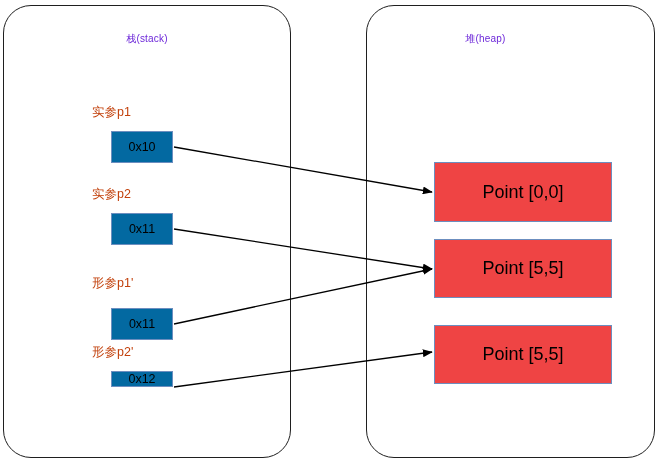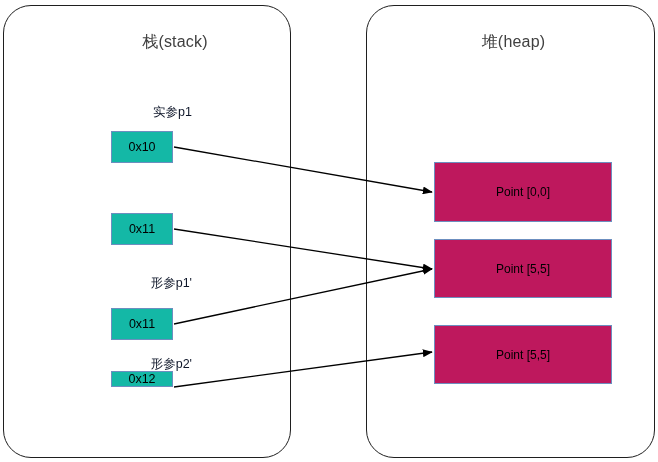--- a/index.html
+++ b/index.html
@@ -22,50 +22,49 @@
     background: transparent;
     box-sizing: border-box;
   }
   #stack-region { left: 3px;   top: 5px; width: 288px; height: 453px; }
   #heap-region  { left: 366px; top: 5px; width: 289px; height: 453px; }
 
   .region-title {
     position: absolute;
     width: 100%;
     text-align: center;
-    font-size: 16px;
-    color: #404040;
+    font-size: 10px;
+    color: #6d28d9;
     letter-spacing: 0.2px;
     white-space: nowrap;
-    padding-left: 28px;
   }
   .stack-cell {
     position: absolute;
     box-sizing: border-box;
-    background: #14b8a6;
+    background: #0369a1;
     border: 1.2px solid #6c8ebf;
     font-size: 12.5px;
     color: #000000;
     display: flex;
     align-items: center;
     justify-content: center;
   }
   .cell-label {
     position: absolute;
     font-size: 12.5px;
-    color: #0f172a;
+    color: #c2410c;
     white-space: nowrap;
-    text-align: right;
+    text-align: left;
   }
   .heap-cell {
     position: absolute;
     box-sizing: border-box;
-    background: #be185d;
+    background: #ef4444;
     border: 1.2px solid #6c8ebf;
-    font-size: 12px;
+    font-size: 18px;
     color: #000000;
     display: flex;
     align-items: center;
     justify-content: center;
     text-align: right;
   }
   #arrow-layer {
     position: absolute;
     left: 0; top: 0;
     width: 658px;
@@ -81,24 +80,25 @@
   <div class="region" id="stack-region"></div>
 
   <div class="region" id="heap-region"></div>
 
   <div class="region-title" style="left:3px; top:32px; width:288px;">栈(stack)</div>
 
   <div class="region-title" style="left:366px; top:32px; width:239px;">堆(heap)</div>
 
   <div class="cell-label" style="left:92px; top:104px; width:100px;">实参p1</div>
 
+  <div class="cell-label" style="left:92px; top:186px; width:100px;">实参p2</div>
 
   <div class="cell-label" style="left:92px; top:275px; width:100px;">形参p1'</div>
 
-  <div class="cell-label" style="left:92px; top:356px; width:100px;">形参p2'</div>
+  <div class="cell-label" style="left:92px; top:344px; width:100px;">形参p2'</div>
 
   <div class="stack-cell" style="left:111px; top:131px; width:62px; height:32px;">0x10</div>
 
   <div class="stack-cell" style="left:111px; top:213px; width:62px; height:32px;">0x11</div>
 
   <div class="stack-cell" style="left:111px; top:308px; width:62px; height:32px;">0x11</div>
 
   <div class="stack-cell" style="left:111px; top:371px; width:62px; height:16px;">0x12</div>
 
   <div class="heap-cell" style="left:434px; top:162px; width:178px; height:60px;">Point [0,0]</div>

